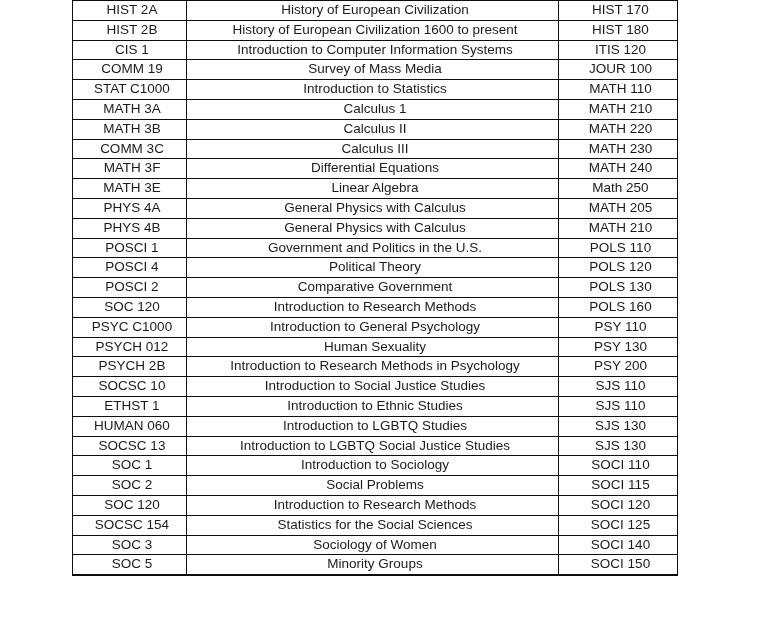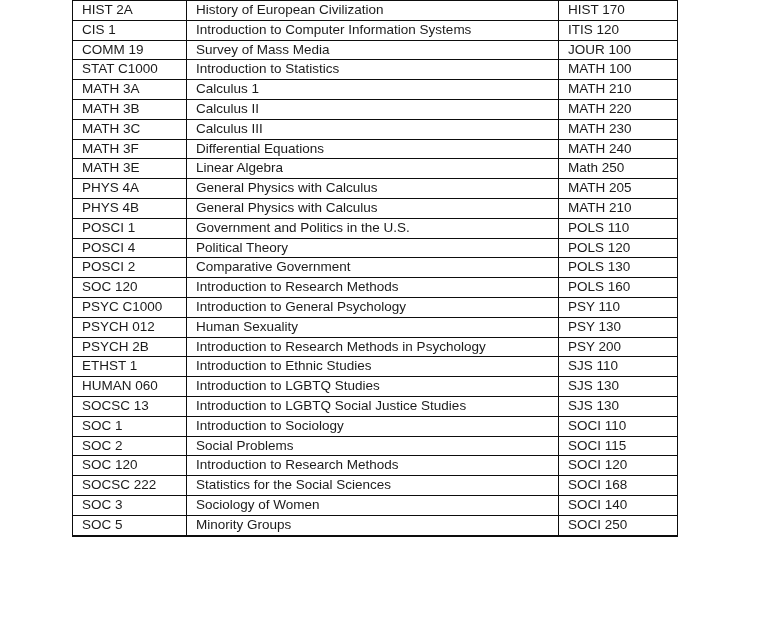--- a/index.html
+++ b/index.html
@@ -7,20 +7,21 @@
     padding: 0;
     background: #ffffff;
   }
   .page {
     position: relative;
     width: 781px;
     height: 640px;
     background: #ffffff;
     overflow: hidden;
     font-family: "Liberation Sans", sans-serif;
+    text-align: center;
   }
   table.equiv-table {
     position: absolute;
     left: 72px;
     top: 0;
     border-collapse: collapse;
     table-layout: fixed;
   }
   table.equiv-table td {
     border: 1px solid #0d0d0d;
@@ -49,46 +50,51 @@
         <col style="width: 372px;">
         <col style="width: 119px;">
       </colgroup>
     <tbody>
         <tr>
           <td>HIST 2A</td>
           <td>History of European Civilization</td>
           <td>HIST 170</td>
         </tr>
         <tr>
+          <td>HIST 2B</td>
+          <td>History of European Civilization 1600 to present</td>
+          <td>HIST 180</td>
+        </tr>
+        <tr>
           <td>CIS 1</td>
           <td>Introduction to Computer Information Systems</td>
           <td>ITIS 120</td>
         </tr>
         <tr>
           <td>COMM 19</td>
           <td>Survey of Mass Media</td>
           <td>JOUR 100</td>
         </tr>
         <tr>
           <td>STAT C1000</td>
           <td>Introduction to Statistics</td>
-          <td>MATH 100</td>
+          <td>MATH 110</td>
         </tr>
         <tr>
           <td>MATH 3A</td>
           <td>Calculus 1</td>
           <td>MATH 210</td>
         </tr>
         <tr>
           <td>MATH 3B</td>
           <td>Calculus II</td>
           <td>MATH 220</td>
         </tr>
         <tr>
-          <td>MATH 3C</td>
+          <td>COMM 3C</td>
           <td>Calculus III</td>
           <td>MATH 230</td>
         </tr>
         <tr>
           <td>MATH 3F</td>
           <td>Differential Equations</td>
           <td>MATH 240</td>
         </tr>
         <tr>
           <td>MATH 3E</td>
@@ -134,20 +140,25 @@
           <td>PSYCH 012</td>
           <td>Human Sexuality</td>
           <td>PSY 130</td>
         </tr>
         <tr>
           <td>PSYCH 2B</td>
           <td>Introduction to Research Methods in Psychology</td>
           <td>PSY 200</td>
         </tr>
         <tr>
+          <td>SOCSC 10</td>
+          <td>Introduction to Social Justice Studies</td>
+          <td>SJS 110</td>
+        </tr>
+        <tr>
           <td>ETHST 1</td>
           <td>Introduction to Ethnic Studies</td>
           <td>SJS 110</td>
         </tr>
         <tr>
           <td>HUMAN 060</td>
           <td>Introduction to LGBTQ Studies</td>
           <td>SJS 130</td>
         </tr>
         <tr>
@@ -164,29 +175,29 @@
           <td>SOC 2</td>
           <td>Social Problems</td>
           <td>SOCI 115</td>
         </tr>
         <tr>
           <td>SOC 120</td>
           <td>Introduction to Research Methods</td>
           <td>SOCI 120</td>
         </tr>
         <tr>
-          <td>SOCSC 222</td>
+          <td>SOCSC 154</td>
           <td>Statistics for the Social Sciences</td>
-          <td>SOCI 168</td>
+          <td>SOCI 125</td>
         </tr>
         <tr>
           <td>SOC 3</td>
           <td>Sociology of Women</td>
           <td>SOCI 140</td>
         </tr>
         <tr>
           <td>SOC 5</td>
           <td>Minority Groups</td>
-          <td>SOCI 250</td>
+          <td>SOCI 150</td>
         </tr>
       </tbody>
   </table>
 </div>
 
 </body></html>

